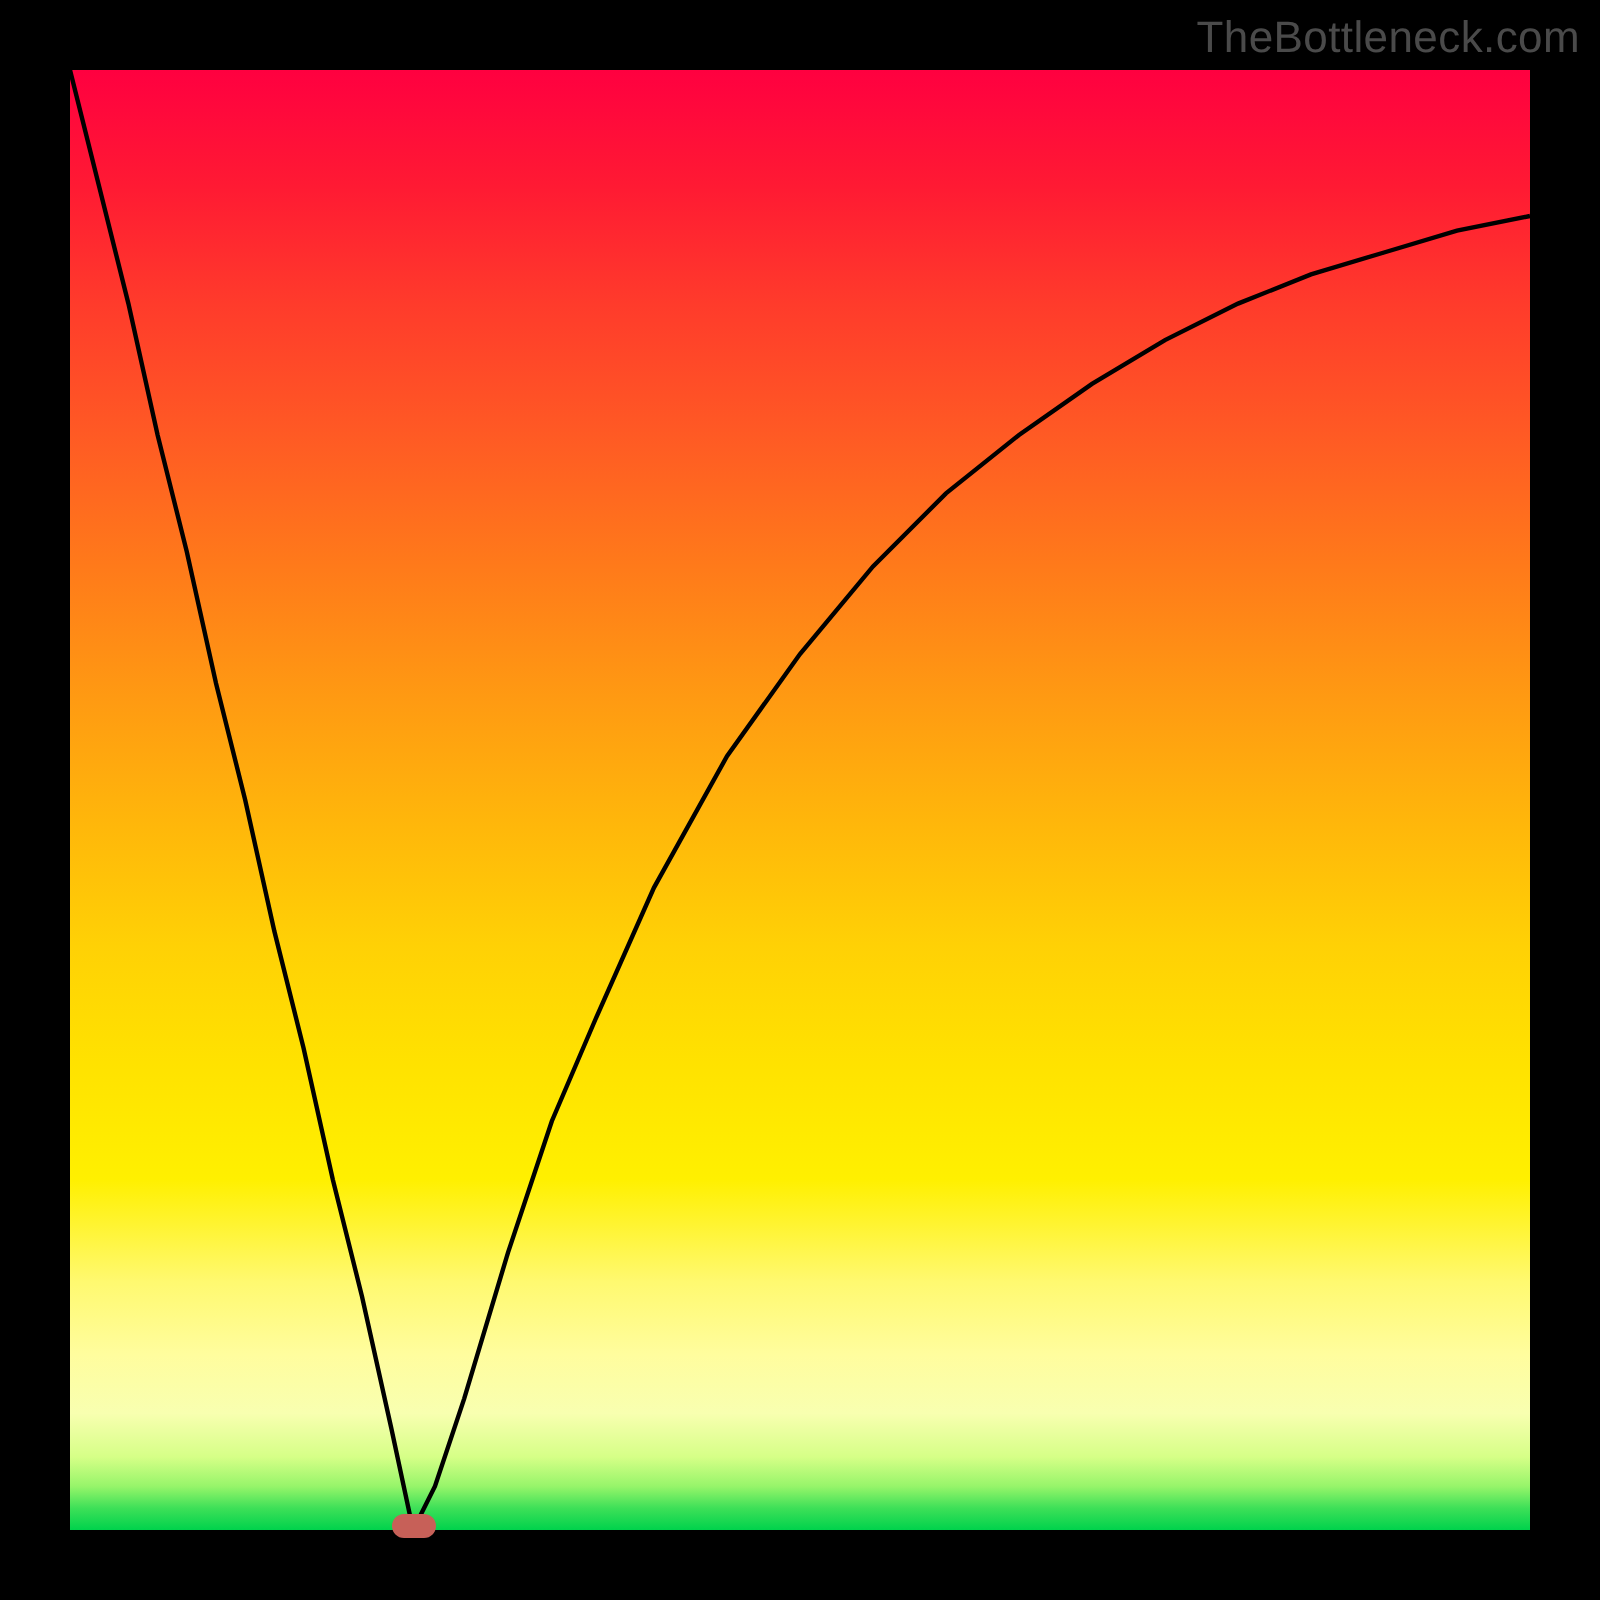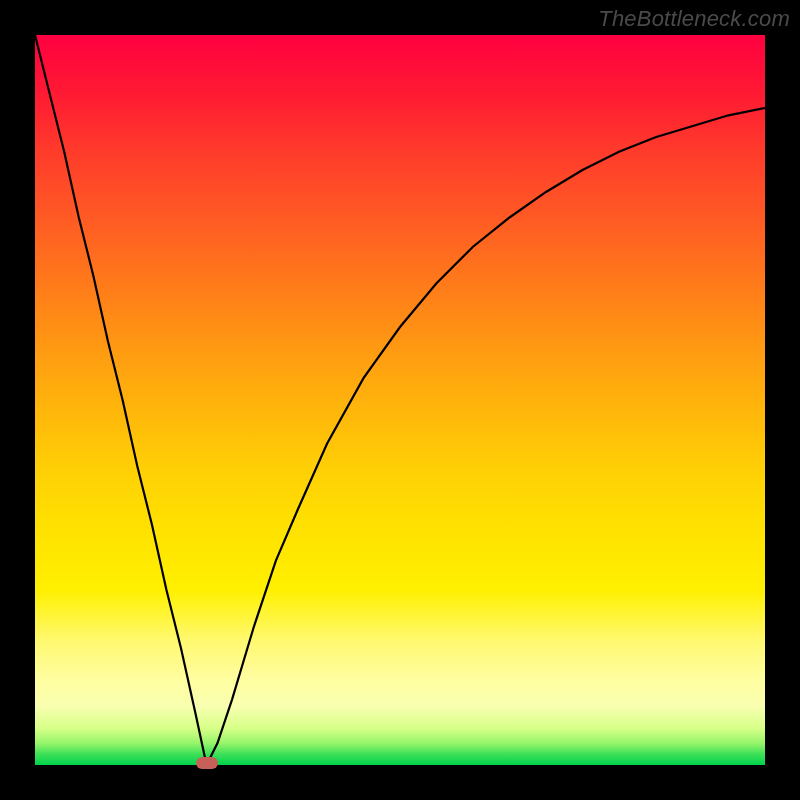--- a/index.html
+++ b/index.html
@@ -9,21 +9,20 @@
     height: 800px;
     background: #000000;
     font-family: Arial, Helvetica, sans-serif;
     overflow: hidden;
   }
   .frame {
     position: relative;
     width: 800px;
     height: 800px;
     box-sizing: border-box;
-    font-style: italic;
   }
   .plot-area {
     position: absolute;
     left: 35px;
     top: 35px;
     width: 730px;
     height: 730px;
     
     background: linear-gradient(to bottom,
       #ff0040 0%,

